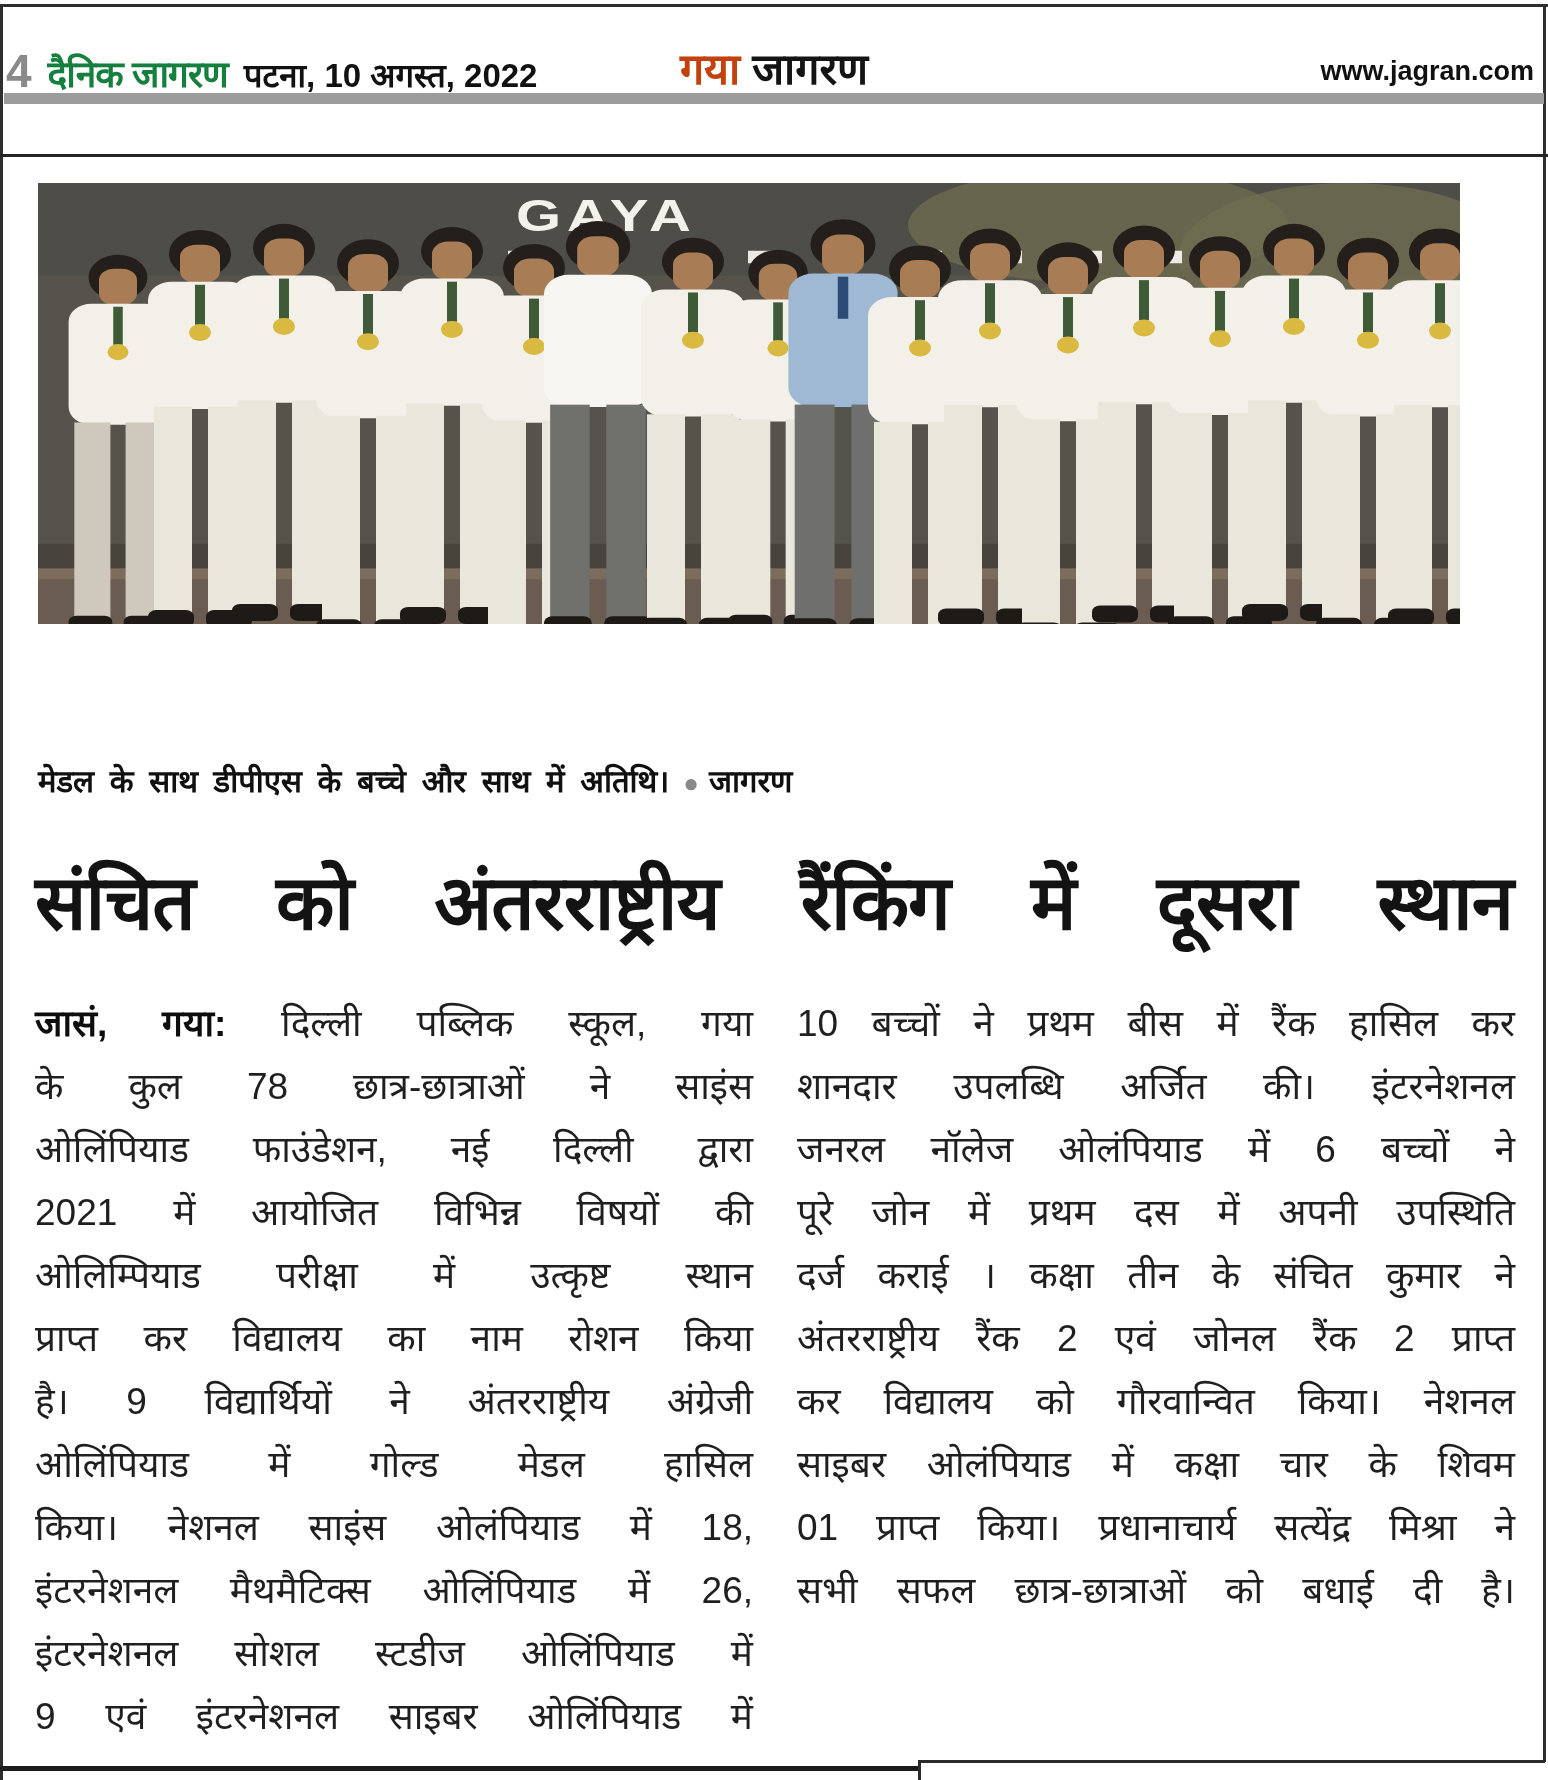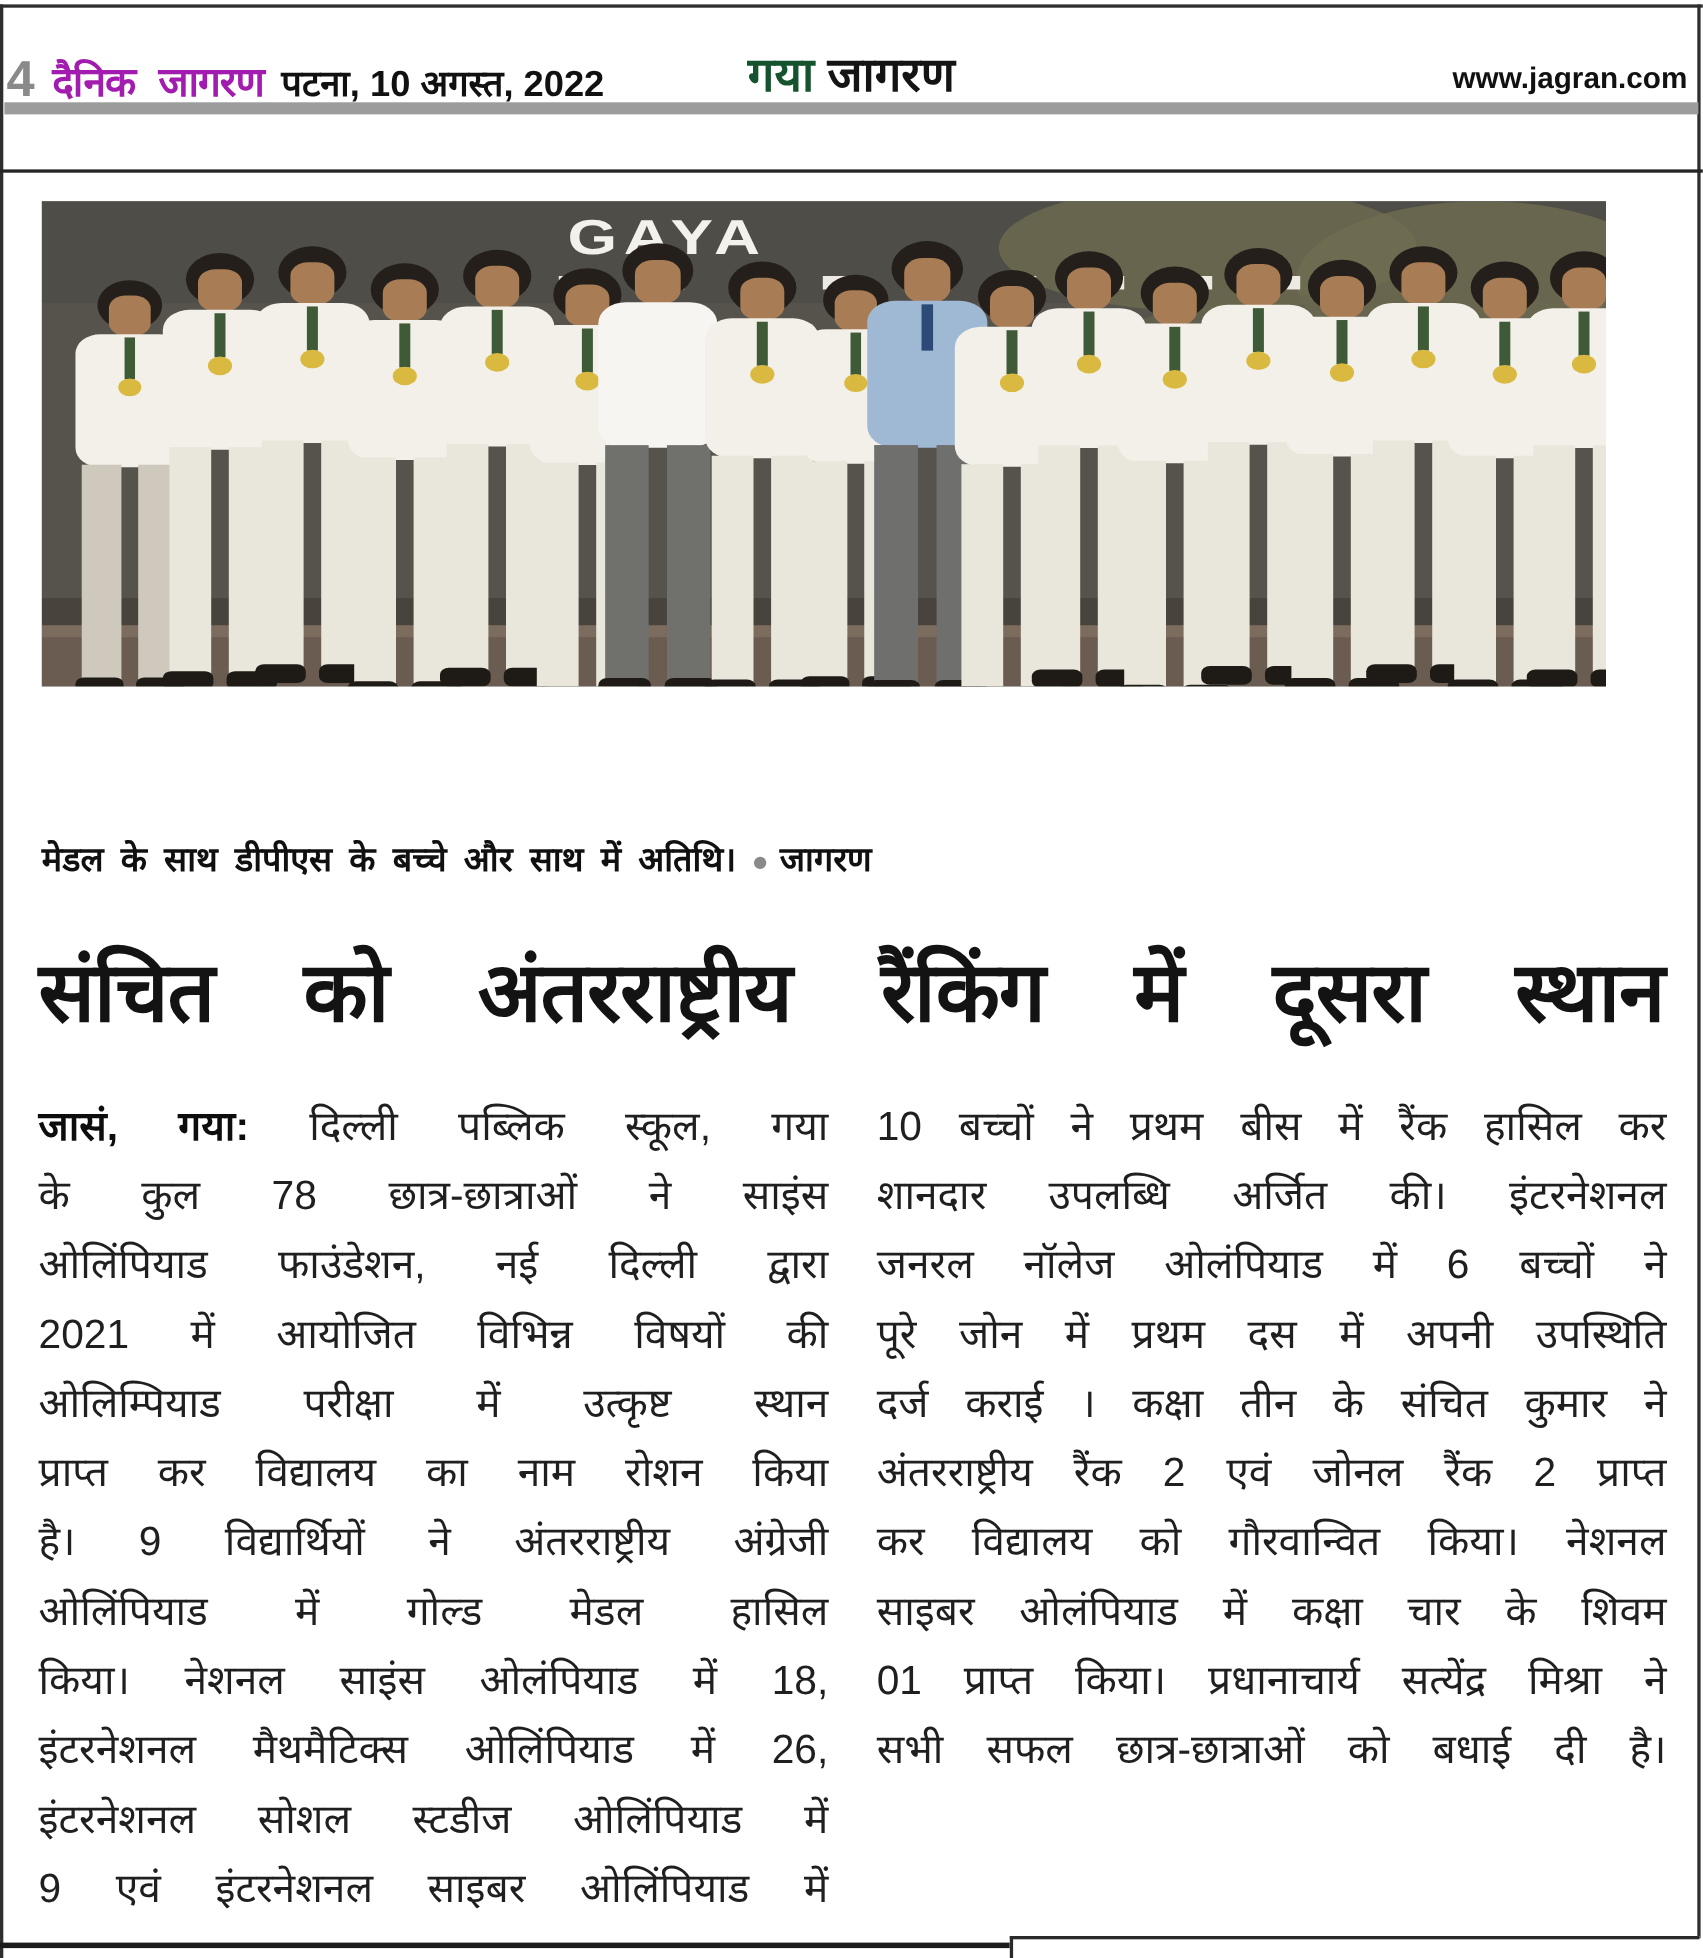--- a/index.html
+++ b/index.html
@@ -9,24 +9,24 @@
     overflow:hidden;
   }
   
   .frame-top{position:absolute;left:0;top:4px;width:1548px;height:3px;background:#2e2e2e;}
   .frame-left{position:absolute;left:0;top:4px;width:3px;height:1776px;background:#2e2e2e;}
   .frame-right{position:absolute;left:1543px;top:4px;width:3px;height:1758px;background:#2e2e2e;}
 
   
   .header-left{position:absolute;left:6px;top:48px;display:flex;align-items:baseline;gap:16px;}
   .page-number{font-size:46px;font-weight:800;color:#8a8a8a;line-height:1;}
-  .brand{font-size:37px;font-weight:800;color:#a21caf;letter-spacing:-1px;line-height:1;font-family:Liberation Mono, monospace;}
+  .brand{font-size:37px;font-weight:800;color:#15803d;letter-spacing:-1px;line-height:1;}
   .edition-date{font-size:33px;font-weight:700;color:#111;line-height:1;}
   .masthead{position:absolute;left:0;right:0;top:48px;text-align:center;font-size:43px;font-weight:800;line-height:1;}
-  .masthead .red{color:#14532d;}
+  .masthead .red{color:#c2410c;}
   .masthead .blk{color:#141414;margin-left:12px;}
   .website{position:absolute;right:14px;top:58px;font-size:27px;font-weight:700;color:#111;line-height:1;}
   .header-bar{position:absolute;left:4px;right:4px;top:93px;height:11px;background:#9c9c9c;}
   .header-rule{position:absolute;left:0;right:0;top:154px;height:3px;background:#242424;}
 
   
   .photo-wrap{position:absolute;left:38px;top:183px;width:1422px;height:441px;background:#55534c;overflow:hidden;}
   .photo-wrap svg{display:block;width:100%;height:100%;}
 
   

